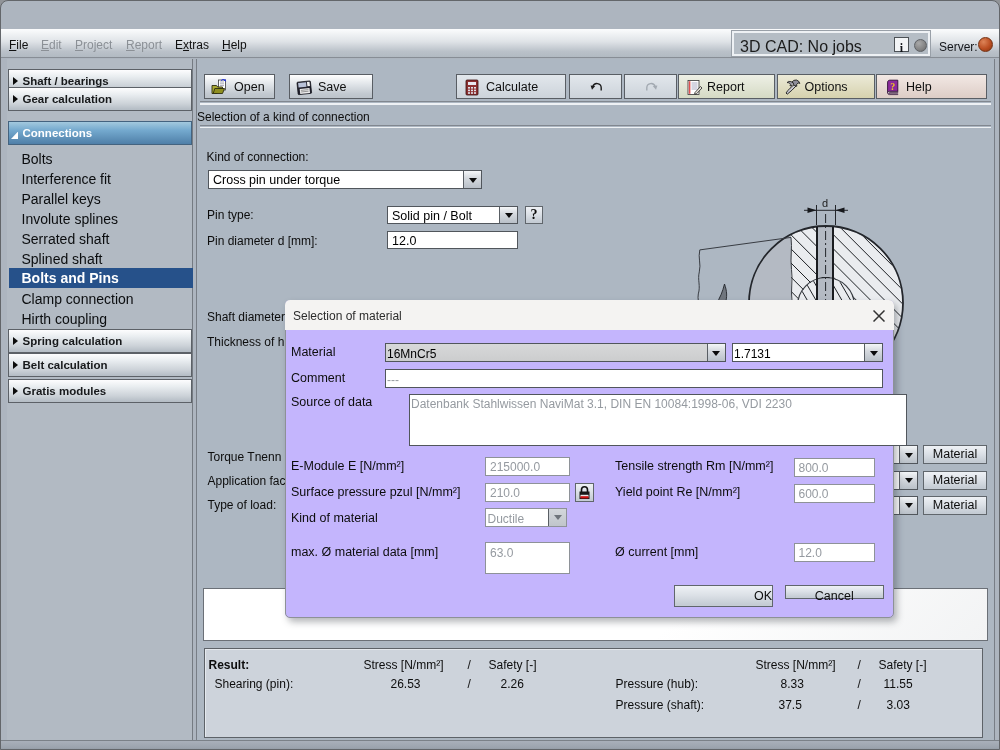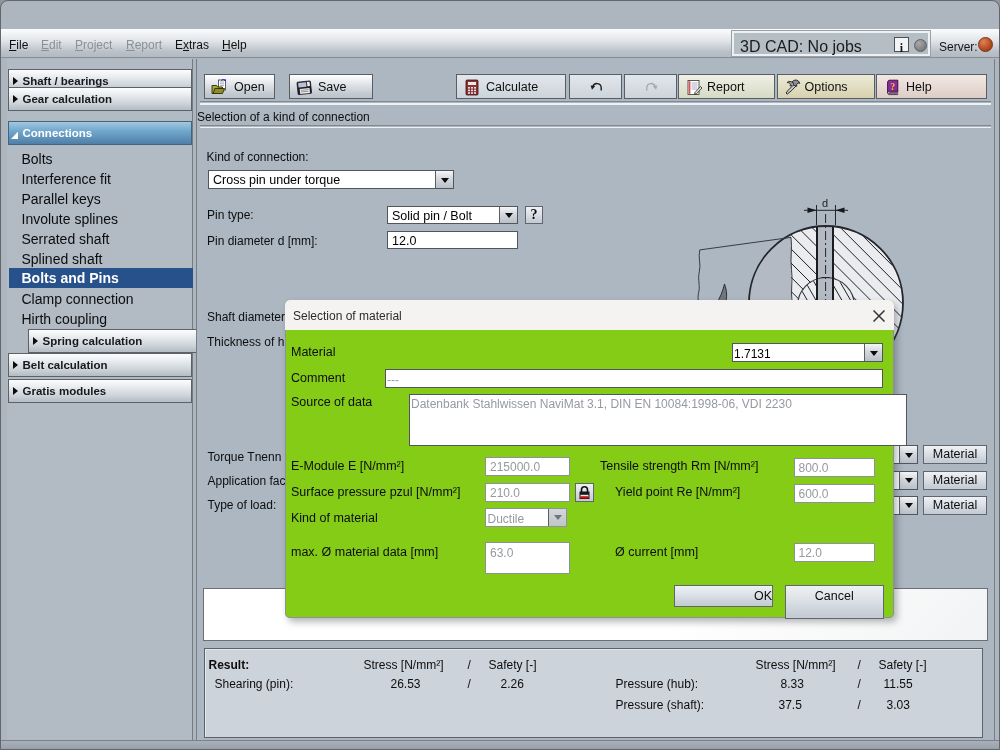--- a/index.html
+++ b/index.html
@@ -63,21 +63,21 @@
     background:linear-gradient(#f4f6f8, #d6dadf 40%, #b9c0c8);
     border-left:1px solid #595e64; }
   .arrowbtn:before { content:""; position:absolute; left:50%; top:50%;
     margin-left:-4px; margin-top:-2px; border-left:4.5px solid transparent;
     border-right:4.5px solid transparent; border-top:5px solid #0b0b0b; }
   .pbtn { position:absolute; border:1px solid #60666c; text-align:center;
     background:linear-gradient(#eef1f5, #dce1e7 45%, #c5ccd4 92%);
     font-size:12.5px; color:#0d0d0d; }
   
   #dialog { position:absolute; left:284px; top:299px; width:609px; height:318px;
-    border-radius:5px; background:#84cc16; outline:1px solid #8d9196; outline-offset:-1px;
+    border-radius:5px; background:#c4b5fd; outline:1px solid #8d9196; outline-offset:-1px;
     box-shadow:3px 4px 7px rgba(40,45,55,0.35); }
   #dlg-title { position:absolute; left:0; top:0; width:100%; height:30px;
     background:#f4f3f2; border-radius:5px 5px 0 0; }
   #dlg-title span { position:absolute; left:8px; top:9px; font-size:12px; color:#2c2c2c; }
   .dfield { position:absolute; background:#fff; border:1px solid #8e9298;
     font-size:12px; }
   .dfield .tx { position:absolute; left:4px; top:2.5px; white-space:nowrap; }
   .dfield .tx.n2 { left:1.5px; }
   #dialog .lbl { font-size:12.5px; }
   .gray-tx { color:#959aa0; }
@@ -116,21 +116,21 @@
     <div class="nav-header" id="hdr-conn" style="top:62px;"><i class="tri2"></i>Connections</div>
     <div class="nav-item" style="top:90px;">Bolts</div>
     <div class="nav-item" style="top:110px;">Interference fit</div>
     <div class="nav-item" style="top:130px;">Parallel keys</div>
     <div class="nav-item" style="top:150px;">Involute splines</div>
     <div class="nav-item" style="top:170px;">Serrated shaft</div>
     <div class="nav-item" style="top:190px;">Splined shaft</div>
     <div class="nav-item" id="sel-item" style="top:209px;">Bolts and Pins</div>
     <div class="nav-item" style="top:230px;">Clamp connection</div>
     <div class="nav-item" style="top:250px;">Hirth coupling</div>
-    <div class="nav-header" style="top:270px;margin-left:20px;"><i class="tri"></i>Spring calculation</div>
+    <div class="nav-header" style="top:270px;"><i class="tri"></i>Spring calculation</div>
     <div class="nav-header" style="top:294px;"><i class="tri"></i>Belt calculation</div>
     <div class="nav-header" style="top:320px;"><i class="tri"></i>Gratis modules</div>
   </div>
 
   <div id="content">
     <div class="edge" style="left:0;"></div>
     <div class="edge" style="left:798px;"></div>
 
     <div class="tbtn" style="left:8px; width:71px;">
 <svg style="left:6px;" width="17" height="17" viewBox="0 0 17 17">
@@ -210,21 +210,21 @@
       </svg>
       <span class="lab" style="left:29px;">Help</span>
     </div>
     <div class="groove-d" style="left:4px; right:4px; top:41.5px;"></div>
     <div class="groove-l" style="left:4px; right:4px; top:44px; height:1.5px;"></div>
     <div class="lbl" style="left:1px; top:50.5px;">Selection of a kind of connection</div>
     <div class="groove-d" style="left:4px; right:4px; top:65.5px;"></div>
     <div class="groove-l" style="left:4px; right:4px; top:67.5px; height:1.5px;"></div>
 
     <div class="lbl" style="left:10.5px; top:91px;">Kind of connection:</div>
-    <div class="field" style="left:12px; top:111px; width:246px; height:19px;">
+    <div class="field" style="left:12px; top:111px; width:274px; height:19px;">
       <span class="tx">Cross pin under torque</span>
         <div class="arrowbtn"></div>
     </div>
     <div class="lbl" style="left:11px; top:149px;">Pin type:</div>
     <div class="field" style="left:191px; top:146.5px; width:131px; height:18px;">
       <span class="tx">Solid pin / Bolt</span>
         <div class="arrowbtn"></div>
     </div>
     <div class="pbtn" style="left:329px; top:146.5px; width:18px; height:18px;
       font-family:'Liberation Serif',serif; font-weight:bold; font-size:14px;">?</div>
@@ -465,37 +465,42 @@
   <div class="abs" style="left:0; top:748px; width:1000px; height:2px; background:#55585c;"></div>
 
   <div id="dialog">
     <div id="dlg-title">
         <span>Selection of material</span>
       </div>
     <svg class="abs" style="left:588px; top:10px;" width="12" height="12">
       <path d="M0.5,0.5 L11.5,11.5 M11.5,0.5 L0.5,11.5" stroke="#333" stroke-width="1.5"></path>
     </svg>
     <div class="lbl" style="left:6px; top:45px;">Material</div>
+    <div class="dfield" style="left:99.5px; top:43px; width:341px; height:19px;
+      background:linear-gradient(#d7d8d9, #cccdce); border-color:#51565c;">
+      <span class="tx n2">16MnCr5</span>
+        <div class="arrowbtn"></div>
+    </div>
     <div class="dfield" style="left:446.5px; top:43px; width:151.5px; height:19px; border-color:#51565c;">
       <span class="tx n2">1.7131</span>
         <div class="arrowbtn"></div>
     </div>
     <div class="lbl" style="left:6px; top:70.5px;">Comment</div>
     <div class="dfield" style="left:99.5px; top:69px; width:498.5px; height:18.5px; border-color:#51565c;">
       <span class="tx n2 gray-tx">---</span>
     </div>
     <div class="lbl" style="left:6px; top:95px;">Source of data</div>
     <div class="dfield" style="left:99.5px; top:93.5px; width:498.5px; height:52px; border-color:#51565c;margin-left:24px;">
       <span class="tx n2 gray-tx">Datenbank Stahlwissen NaviMat 3.1, DIN EN 10084:1998-06, VDI 2230</span>
     </div>
     <div class="lbl" style="left:6px; top:159px;">E-Module E [N/mm²]</div>
     <div class="dfield" style="left:200px; top:156.5px; width:84.5px; height:19.5px;">
       <span class="tx gray-tx">215000.0</span>
     </div>
-    <div class="lbl" style="left:315px; top:159px;">Tensile strength Rm [N/mm²]</div>
+    <div class="lbl" style="left:330px; top:159px;">Tensile strength Rm [N/mm²]</div>
     <div class="dfield" style="left:508.5px; top:157.5px; width:81px; height:19.5px;">
       <span class="tx gray-tx">800.0</span>
     </div>
     <div class="lbl" style="left:6px; top:185px;">Surface pressure pzul [N/mm²]</div>
     <div class="dfield" style="left:200px; top:182.5px; width:84.5px; height:19.5px;">
       <span class="tx gray-tx">210.0</span>
     </div>
     <div class="pbtn" style="left:289.5px; top:182.5px; width:19px; height:19.5px;">
       <svg width="13" height="14" style="margin-top:2.5px;">
         <path d="M3.5,6 V3.8 a3,3 0 0 1 6,0 V6" fill="none" stroke="#111" stroke-width="1.6"></path>
@@ -515,15 +520,15 @@
     </div>
     <div class="lbl" style="left:6px; top:245px;">max. Ø material data [mm]</div>
     <div class="dfield" style="left:200px; top:242px; width:84.5px; height:32px;">
       <span class="tx gray-tx">63.0</span>
     </div>
     <div class="lbl" style="left:330px; top:245px;">Ø current [mm]</div>
     <div class="dfield" style="left:508.5px; top:242.5px; width:81px; height:19.5px;">
       <span class="tx gray-tx">12.0</span>
     </div>
     <div class="pbtn" style="left:389px; top:285px; width:99px; height:21.5px; line-height:20px;text-align:right;">OK</div>
-    <div class="pbtn" style="left:500px; top:285px; width:98.5px; height:34px; line-height:20px;">Cancel</div>
+    <div class="pbtn" style="left:500px; top:285px; width:98.5px; height:14px; line-height:20px;">Cancel</div>
   </div>
 </div>
 
 </body></html>

